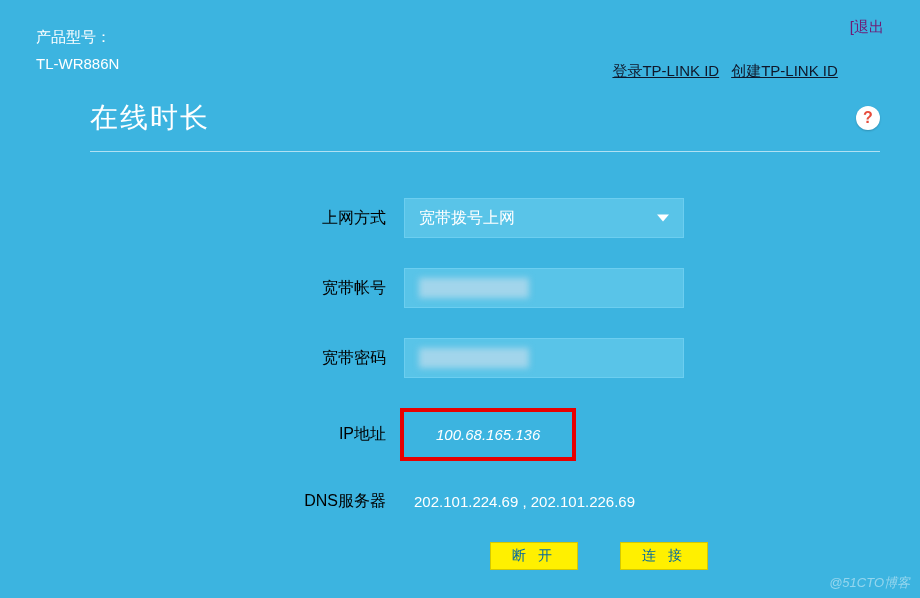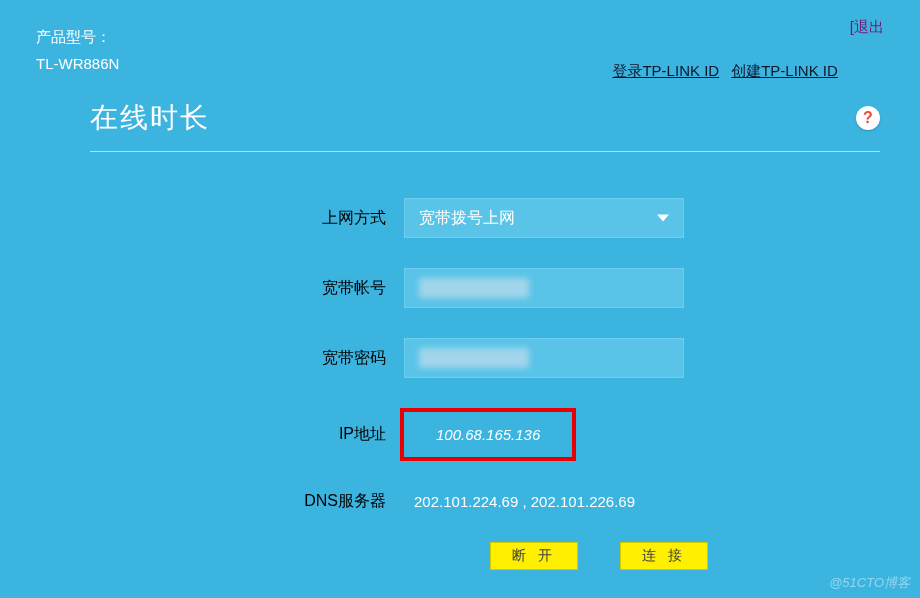--- a/index.html
+++ b/index.html
@@ -123,21 +123,21 @@
       display: flex;
       gap: 42px;
       margin-left: 400px;
       margin-top: 20px;
     }
     .btn {
       width: 88px;
       height: 28px;
       background: #fff000;
       border: 1px solid #d4c800;
-      color: #404040;
+      color: #0369a1;
       font-size: 14px;
       cursor: pointer;
       letter-spacing: 4px;
       text-align: center;
       display: flex;
       align-items: center;
       justify-content: center;
     }
     .watermark {
       position: absolute;

